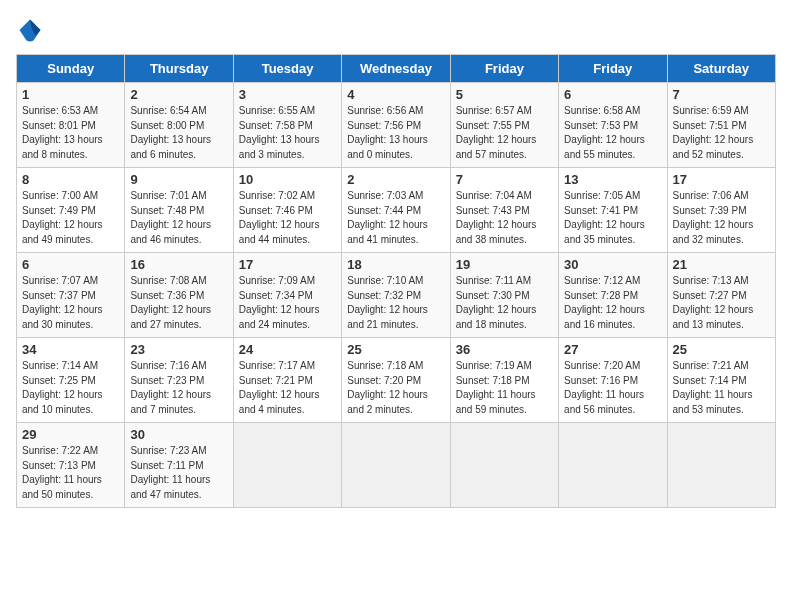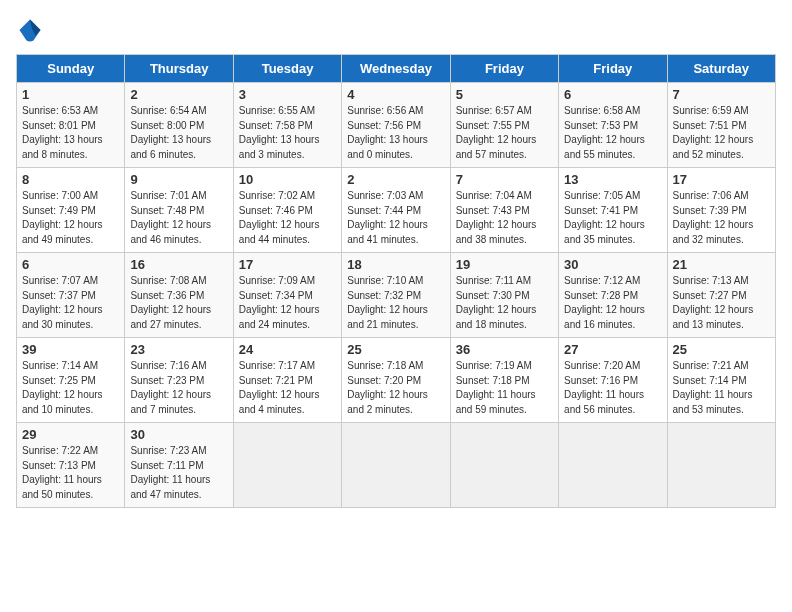--- a/index.html
+++ b/index.html
@@ -206,21 +206,21 @@
           <span class="day-num">30</span>
           <div class="day-info">Sunrise: 7:12 AM<br>Sunset: 7:28 PM<br>Daylight: 12 hours and 16 minutes.</div>
         </td>
         <td>
           <span class="day-num">21</span>
           <div class="day-info">Sunrise: 7:13 AM<br>Sunset: 7:27 PM<br>Daylight: 12 hours and 13 minutes.</div>
         </td>
       </tr>
       <tr>
         <td>
-          <span class="day-num">39</span>
+          <span class="day-num">34</span>
           <div class="day-info">Sunrise: 7:14 AM<br>Sunset: 7:25 PM<br>Daylight: 12 hours and 10 minutes.</div>
         </td>
         <td>
           <span class="day-num">23</span>
           <div class="day-info">Sunrise: 7:16 AM<br>Sunset: 7:23 PM<br>Daylight: 12 hours and 7 minutes.</div>
         </td>
         <td>
           <span class="day-num">24</span>
           <div class="day-info">Sunrise: 7:17 AM<br>Sunset: 7:21 PM<br>Daylight: 12 hours and 4 minutes.</div>
         </td>

